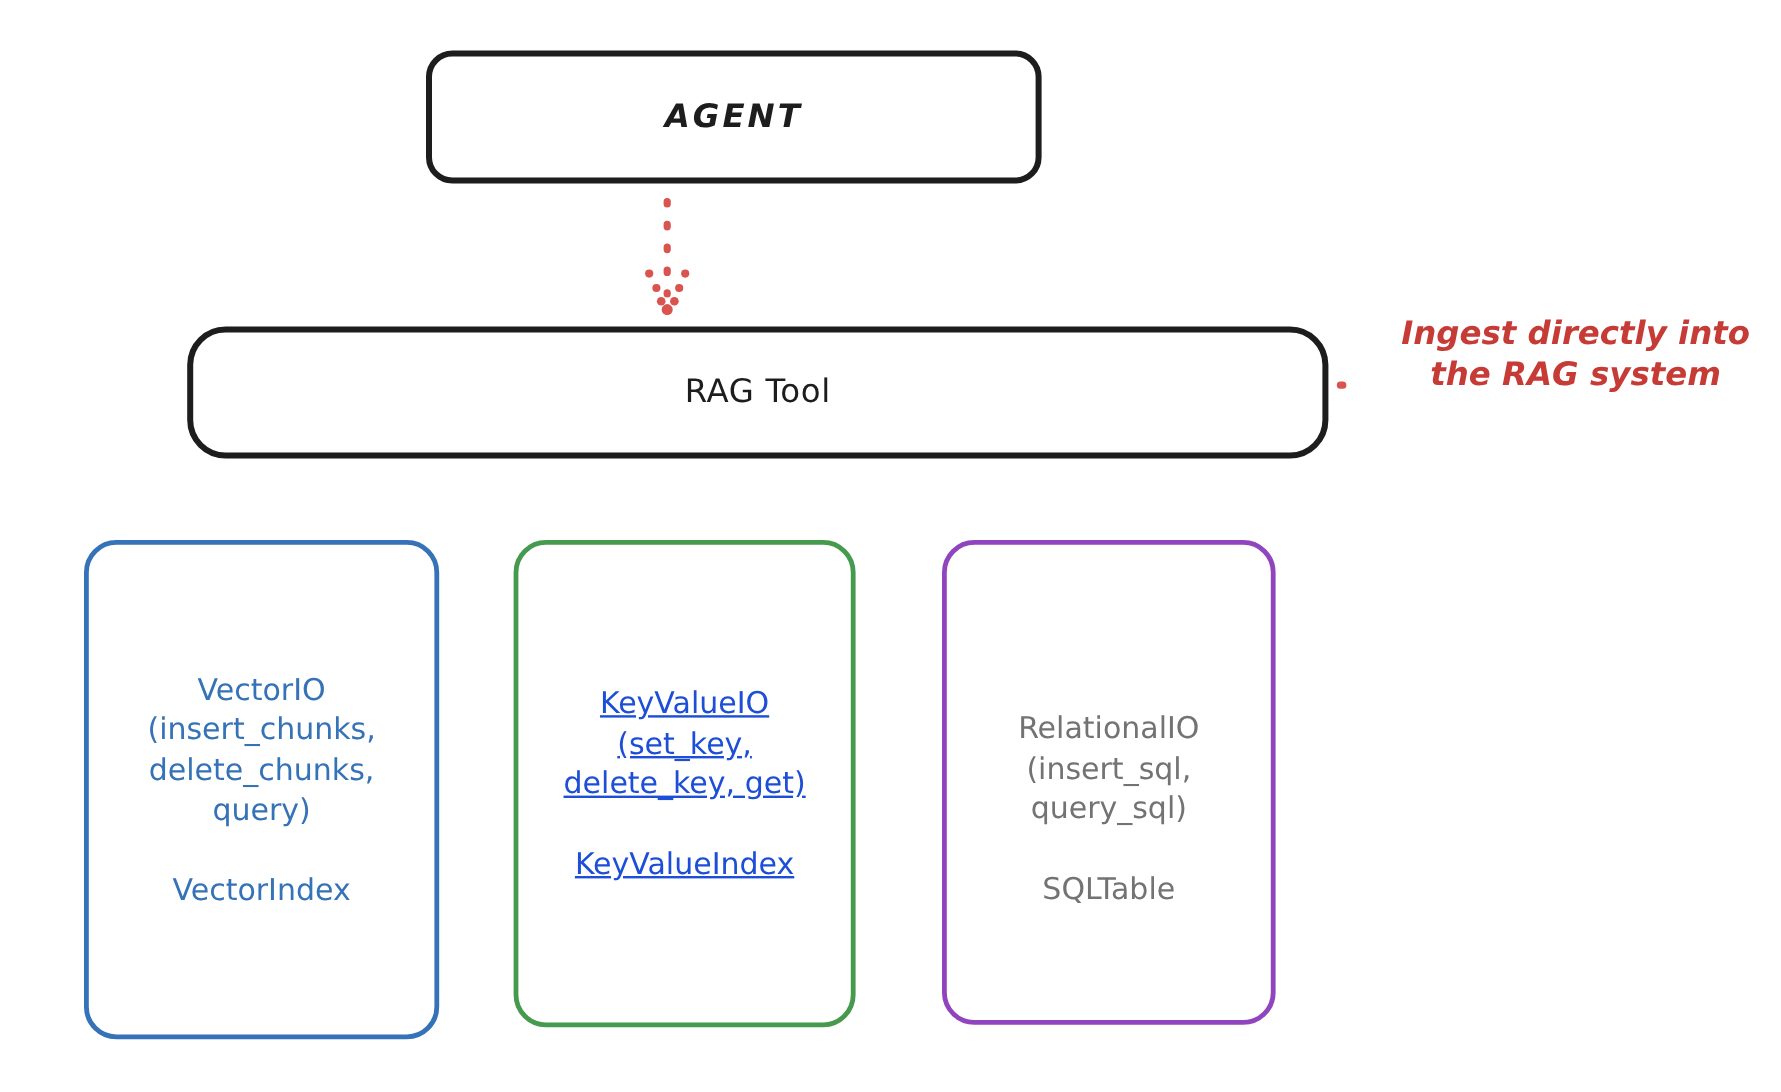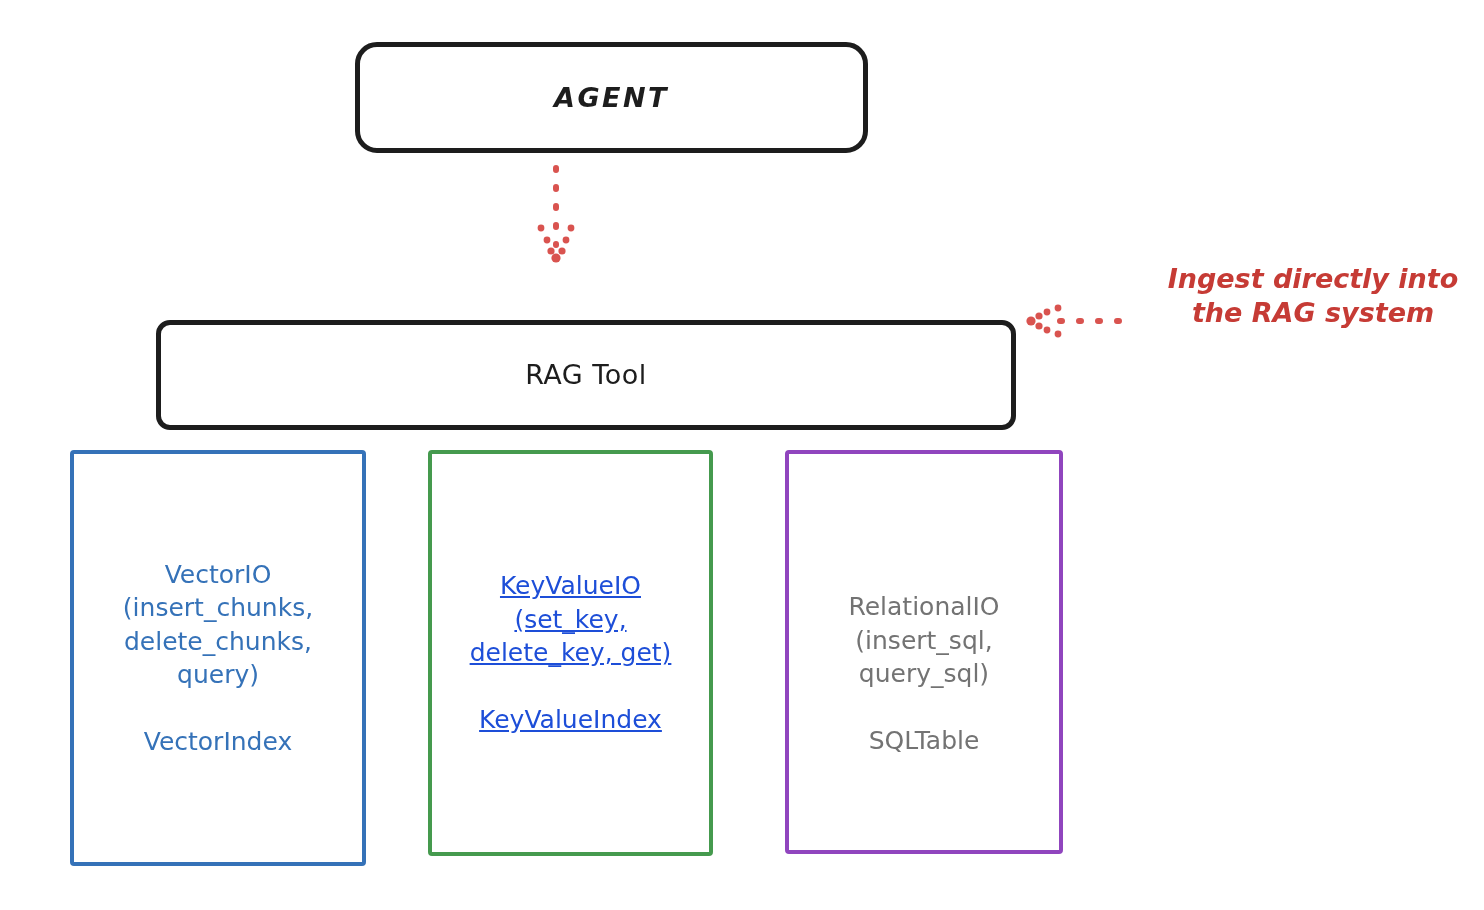--- a/index.html
+++ b/index.html
@@ -53,38 +53,37 @@
     font-weight: 700;
     font-size: 27px;
     letter-spacing: 2.5px;
     color: #1d1d1d;
   }
 
   
   #ragtool-node {
     left: 156px;
     top: 272px;
-    width: 860px;
+    width: 951px;
     height: 110px;
     border: 5px solid #1d1d1d;
-    border-radius: 14px;
-    margin-top: 48px;
+    border-radius: 32px;
   }
   #ragtool-node .node-label {
     font-family: "DejaVu Sans", sans-serif;
     font-size: 27px;
     color: #1d1d1d;
     letter-spacing: 0.5px;
   }
 
   
   .provider {
     border-width: 4px;
     border-style: solid;
-    border-radius: 4px;
+    border-radius: 27px;
     align-items: center;
     justify-content: center;
     padding: 16px 8px;
   }
   .provider .node-label {
     font-family: "DejaVu Sans", sans-serif;
     font-size: 25px;
     line-height: 1.34;
   }
 

